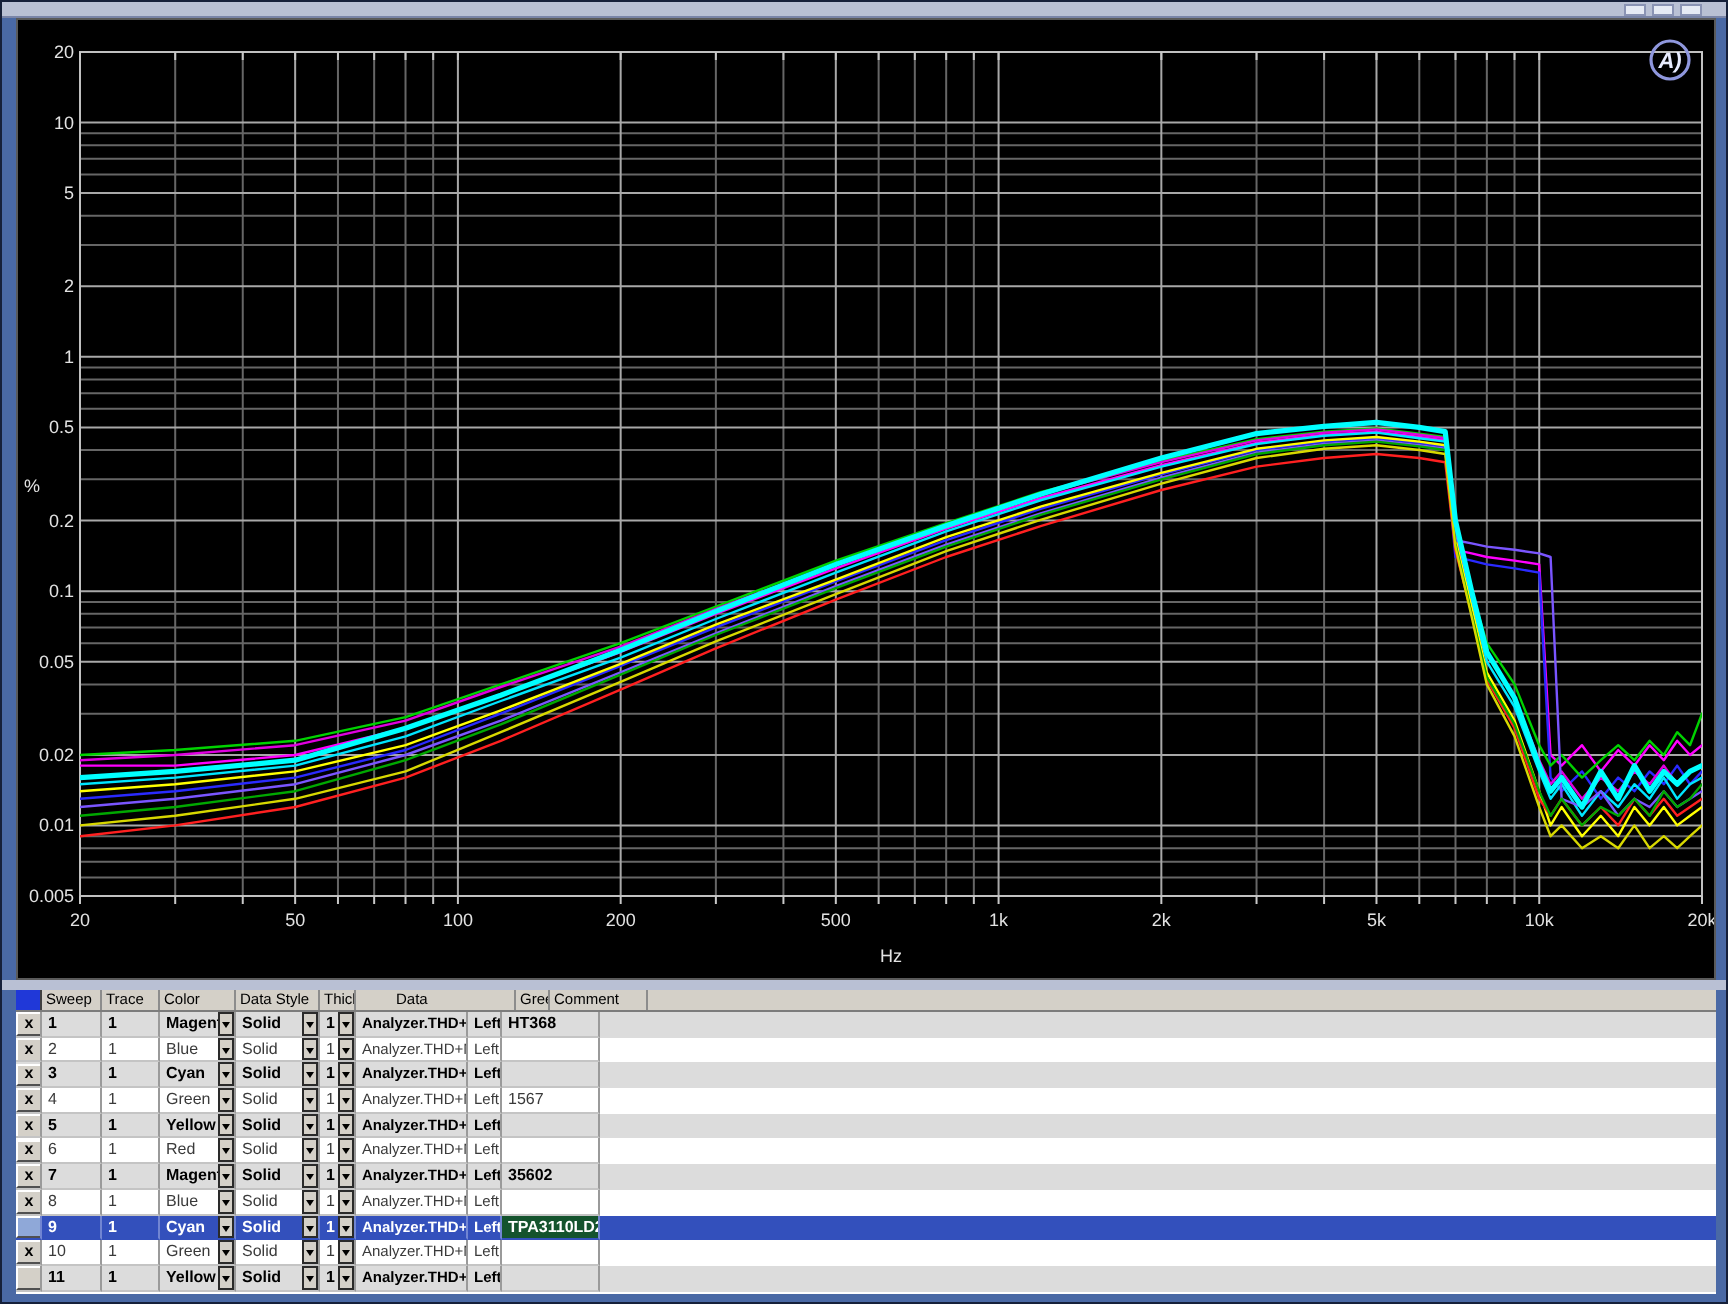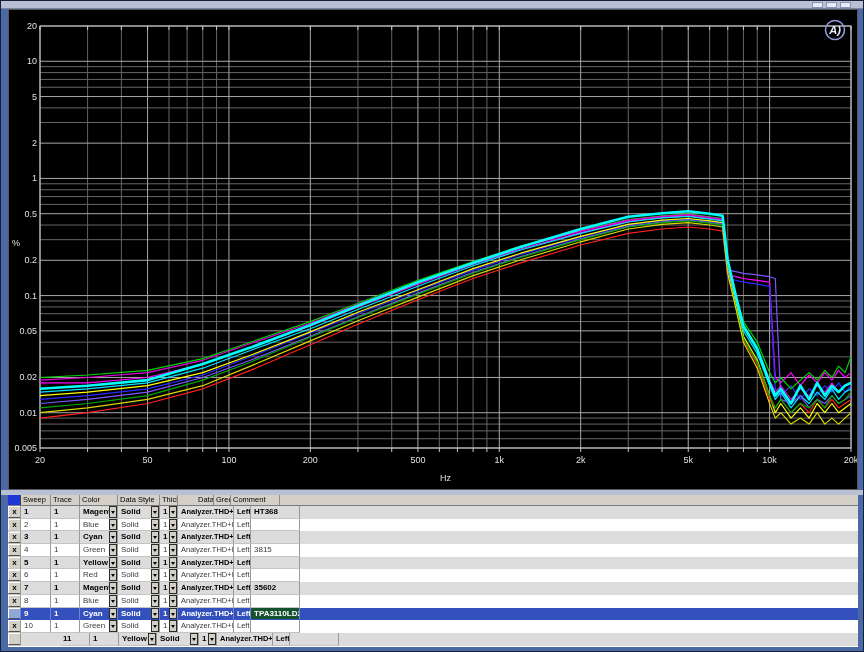--- a/index.html
+++ b/index.html
@@ -232,21 +232,21 @@
   <div class="divider"></div>
 
   <div class="table-area">
     <div class="thead" id="thead">
         <div class="hc hc0" style="width: 13px;"></div>
         <div class="hc" style="width: 30px;">Sweep</div>
         <div class="hc" style="width: 29px;">Trace</div>
         <div class="hc" style="width: 38px;">Color</div>
         <div class="hc" style="width: 42px;">Data Style</div>
         <div class="hc" style="width: 18px;">Thick</div>
-        <div class="hc" style="width: 36px; padding-left: 20px;">Data</div>
+        <div class="hc" style="width: 80px; padding-left: 20px;">Data</div>
         <div class="hc" style="width: 17px;">Green</div>
         <div class="hc" style="width: 49px;">Comment</div>
         <div class="hc hfill"></div>
       </div>
     <div id="tbody">
         <div class="trow odd">
           <div class="tc rowbtn" style="width: 13px;"><button>x</button></div>
           <div class="tc" style="width: 30px;">1</div>
           <div class="tc" style="width: 29px;">1</div>
           <div class="tc" style="width: 38px;">Magenta<span class="dd"></span></div>
@@ -280,21 +280,21 @@
         </div>
         <div class="trow even">
           <div class="tc rowbtn" style="width: 13px;"><button>x</button></div>
           <div class="tc" style="width: 30px;">4</div>
           <div class="tc" style="width: 29px;">1</div>
           <div class="tc" style="width: 38px;">Green<span class="dd"></span></div>
           <div class="tc" style="width: 42px;">Solid<span class="dd"></span></div>
           <div class="tc" style="width: 18px;">1<span class="dd"></span></div>
           <div class="tc datacell" style="width: 56px;">Analyzer.THD+N</div>
           <div class="tc datacell" style="width: 17px;">Left</div>
-          <div class="tc" style="width: 49px;">3815</div>
+          <div class="tc" style="width: 49px;">1567</div>
         </div>
         <div class="trow odd">
           <div class="tc rowbtn" style="width: 13px;"><button>x</button></div>
           <div class="tc" style="width: 30px;">5</div>
           <div class="tc" style="width: 29px;">1</div>
           <div class="tc" style="width: 38px;">Yellow<span class="dd"></span></div>
           <div class="tc" style="width: 42px;">Solid<span class="dd"></span></div>
           <div class="tc" style="width: 18px;">1<span class="dd"></span></div>
           <div class="tc datacell" style="width: 56px;">Analyzer.THD+N</div>
           <div class="tc datacell" style="width: 17px;">Left</div>
@@ -350,21 +350,21 @@
           <div class="tc" style="width: 29px;">1</div>
           <div class="tc" style="width: 38px;">Green<span class="dd"></span></div>
           <div class="tc" style="width: 42px;">Solid<span class="dd"></span></div>
           <div class="tc" style="width: 18px;">1<span class="dd"></span></div>
           <div class="tc datacell" style="width: 56px;">Analyzer.THD+N</div>
           <div class="tc datacell" style="width: 17px;">Left</div>
           <div class="tc" style="width: 49px;"></div>
         </div>
         <div class="trow odd">
           <div class="tc rowbtn" style="width: 13px;"><button></button></div>
-          <div class="tc" style="width: 30px; margin-left: 39px;">11</div>
+          <div class="tc" style="width: 30px;">11</div>
           <div class="tc" style="width: 29px;">1</div>
           <div class="tc" style="width: 38px;">Yellow<span class="dd"></span></div>
           <div class="tc" style="width: 42px;">Solid<span class="dd"></span></div>
           <div class="tc" style="width: 18px;">1<span class="dd"></span></div>
           <div class="tc datacell" style="width: 56px;">Analyzer.THD+N</div>
           <div class="tc datacell" style="width: 17px;">Left</div>
           <div class="tc" style="width: 49px;"></div>
         </div>
       </div>
   </div>

